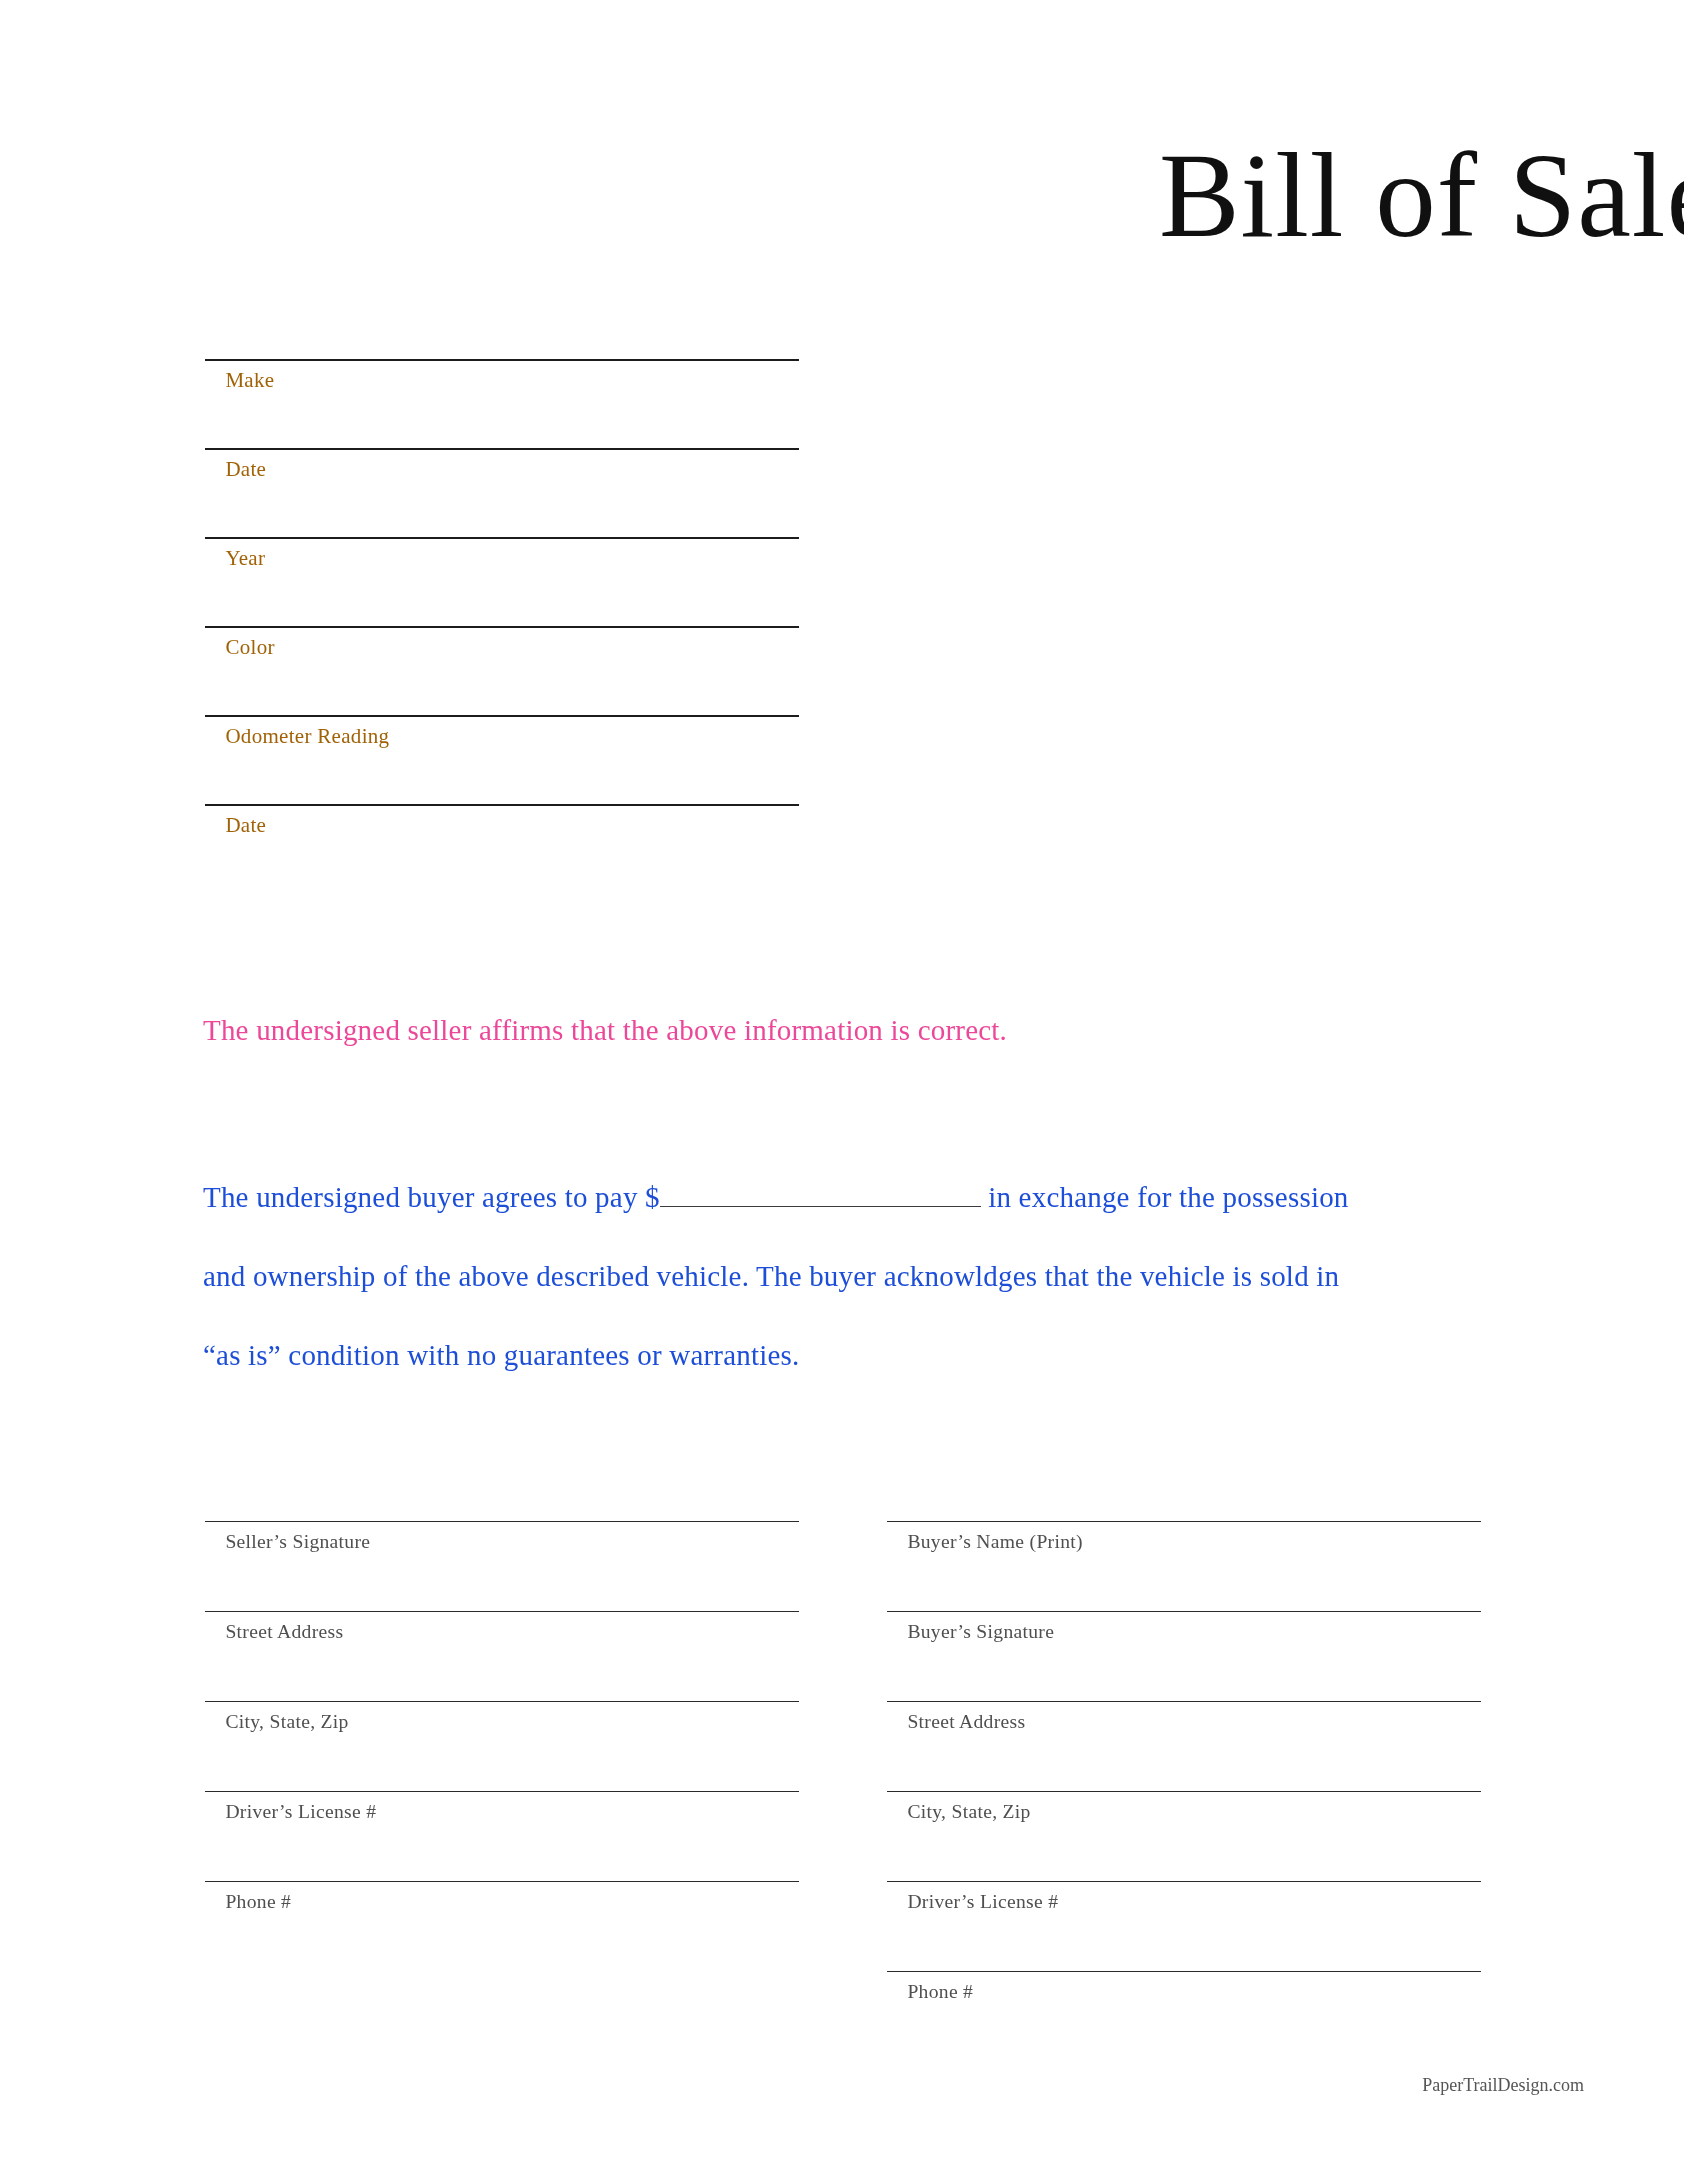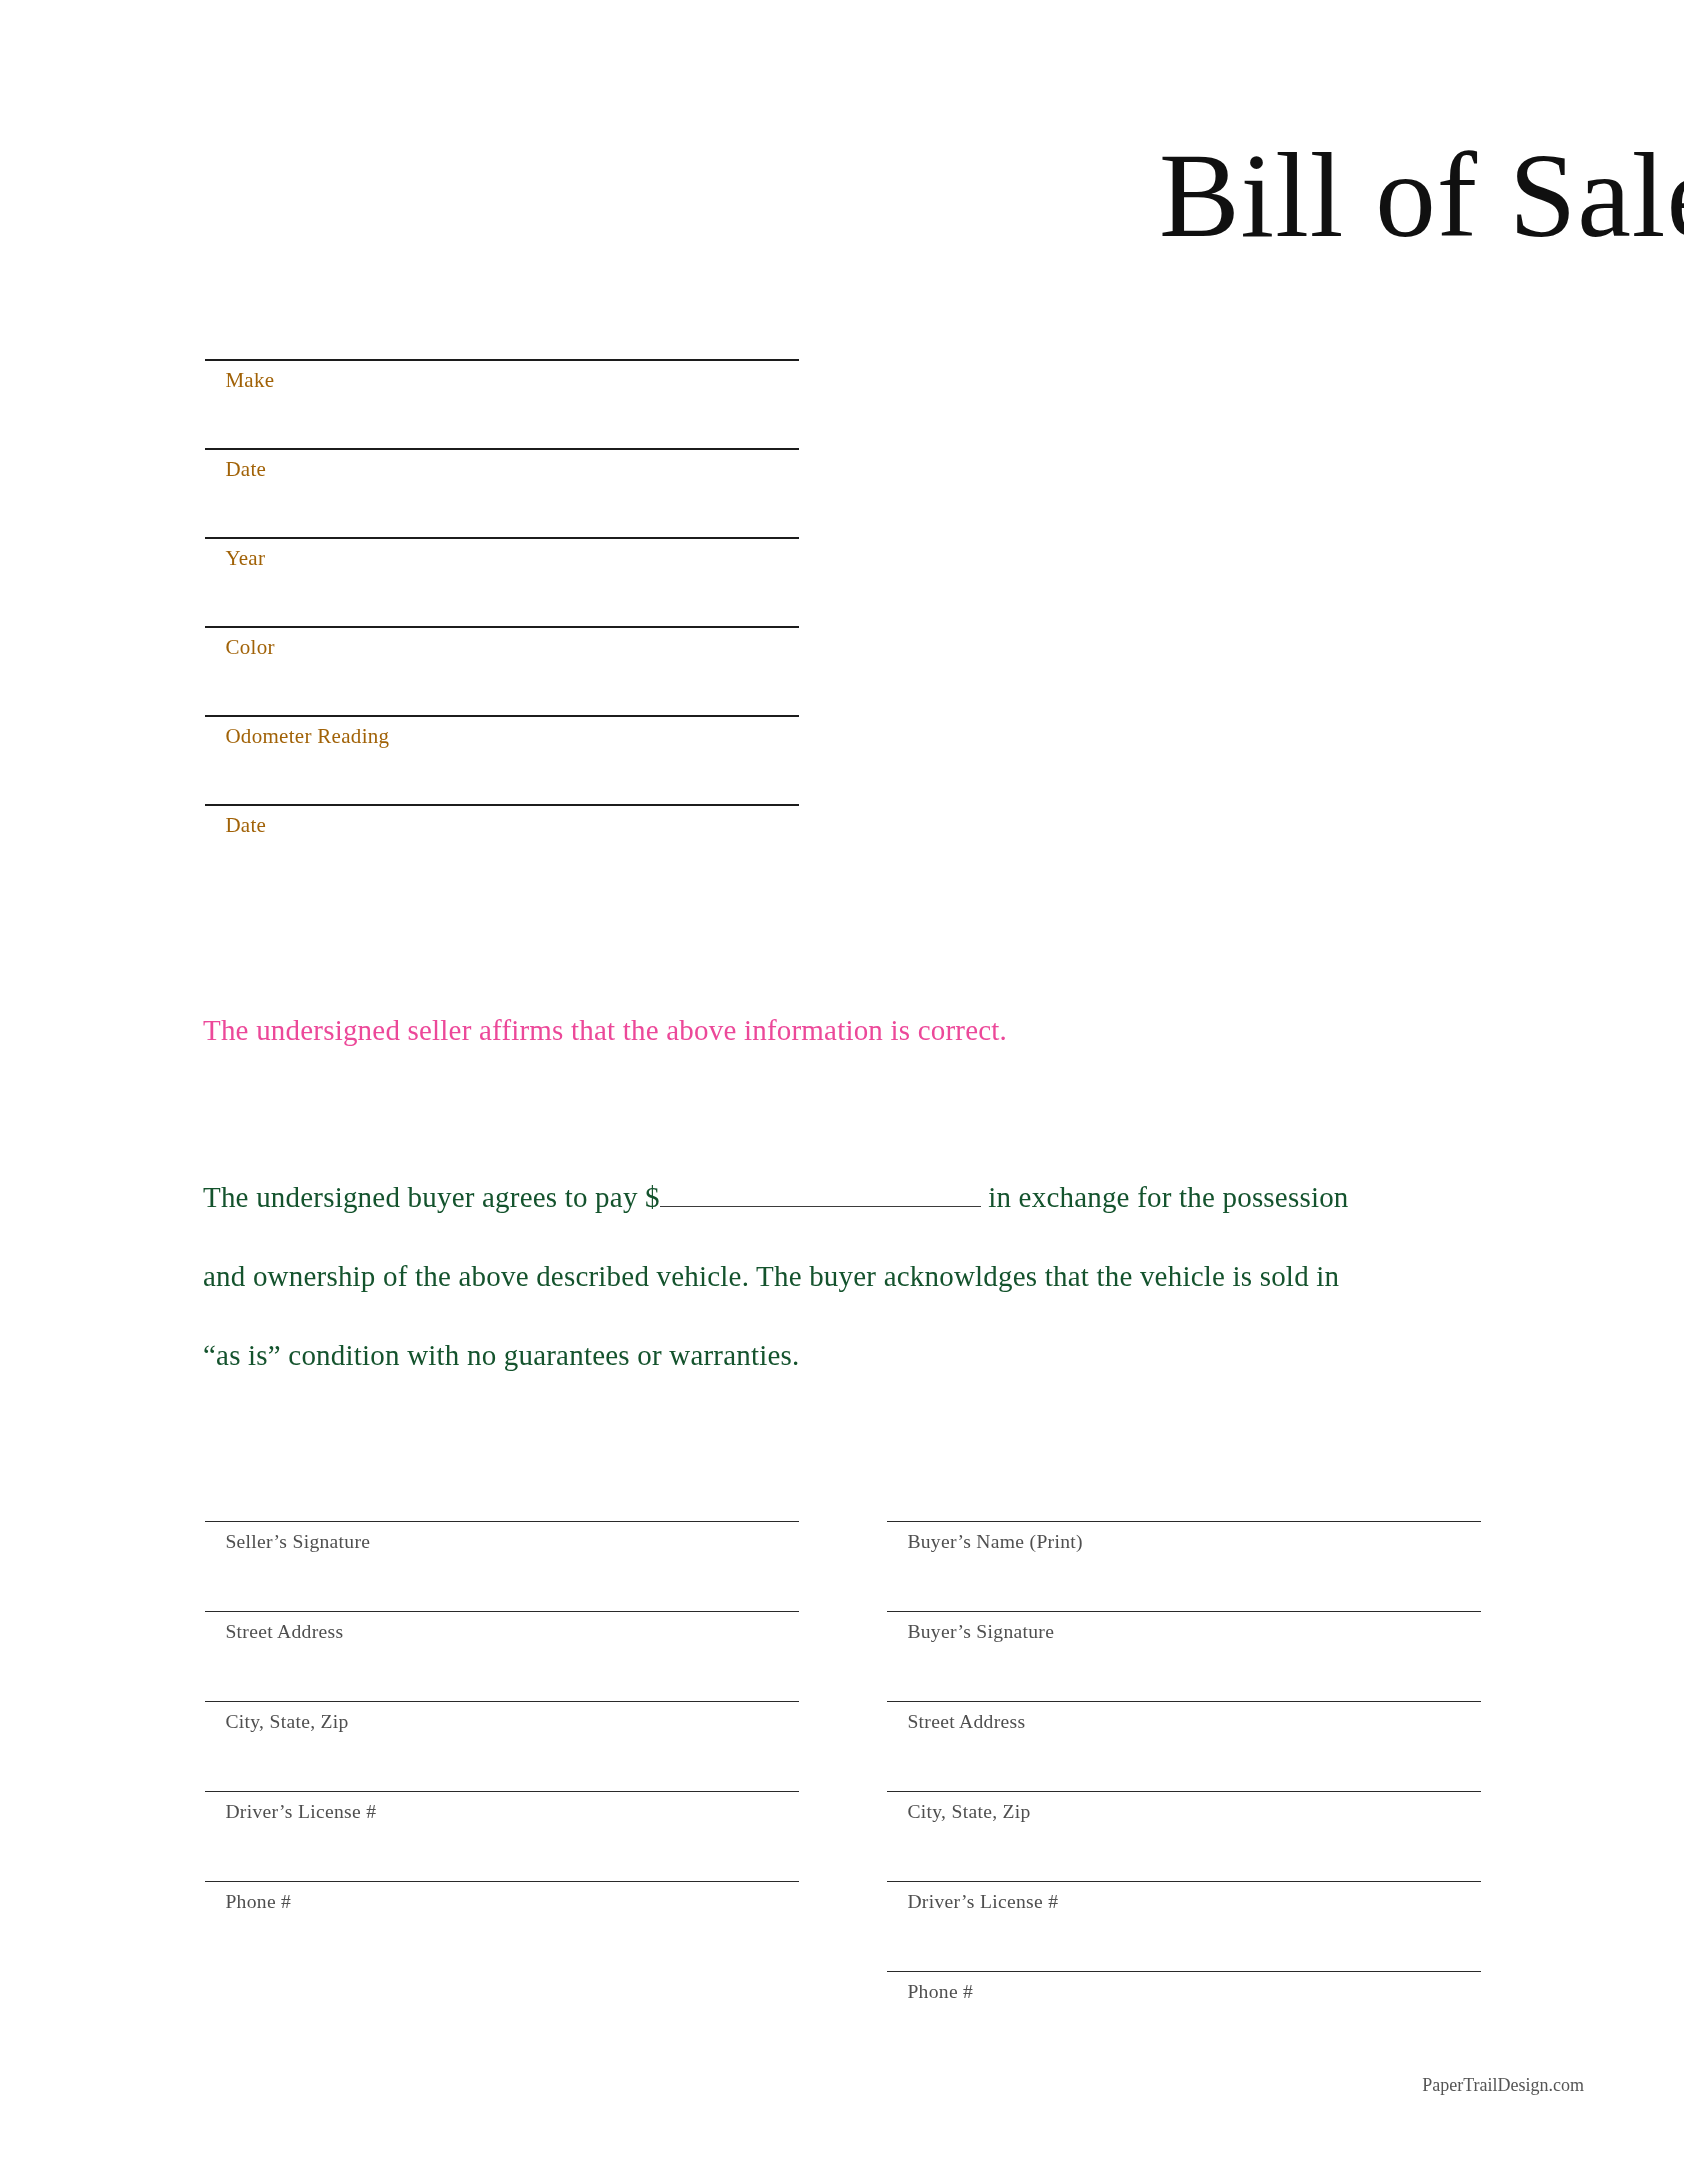--- a/index.html
+++ b/index.html
@@ -60,21 +60,21 @@
     font-size: 29px;
     color: #ec4899;
     letter-spacing: 0.2px;
   }
   .statement-2 {
     position: absolute;
     top: 1158px;
     left: 203px;
     width: 1397px;
     font-size: 29px;
-    color: #14532d;
+    color: #1d4ed8;
     letter-spacing: 0.2px;
   }
   .statement-2 .line {
     height: 79px;
     line-height: 79px;
     white-space: nowrap;
   }
   .amount-blank {
     display: inline-block;
     width: 321px;

